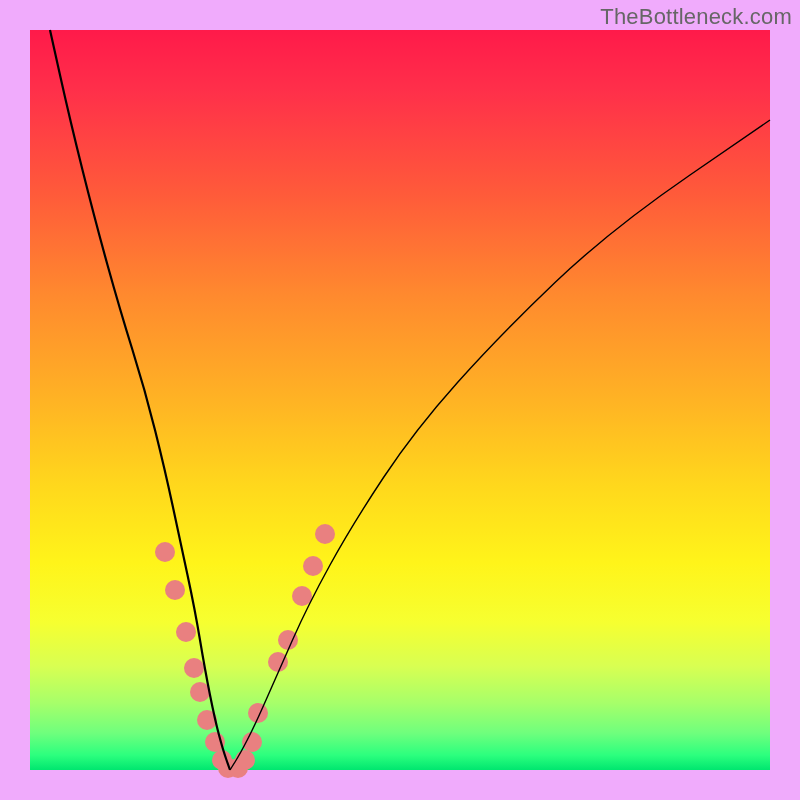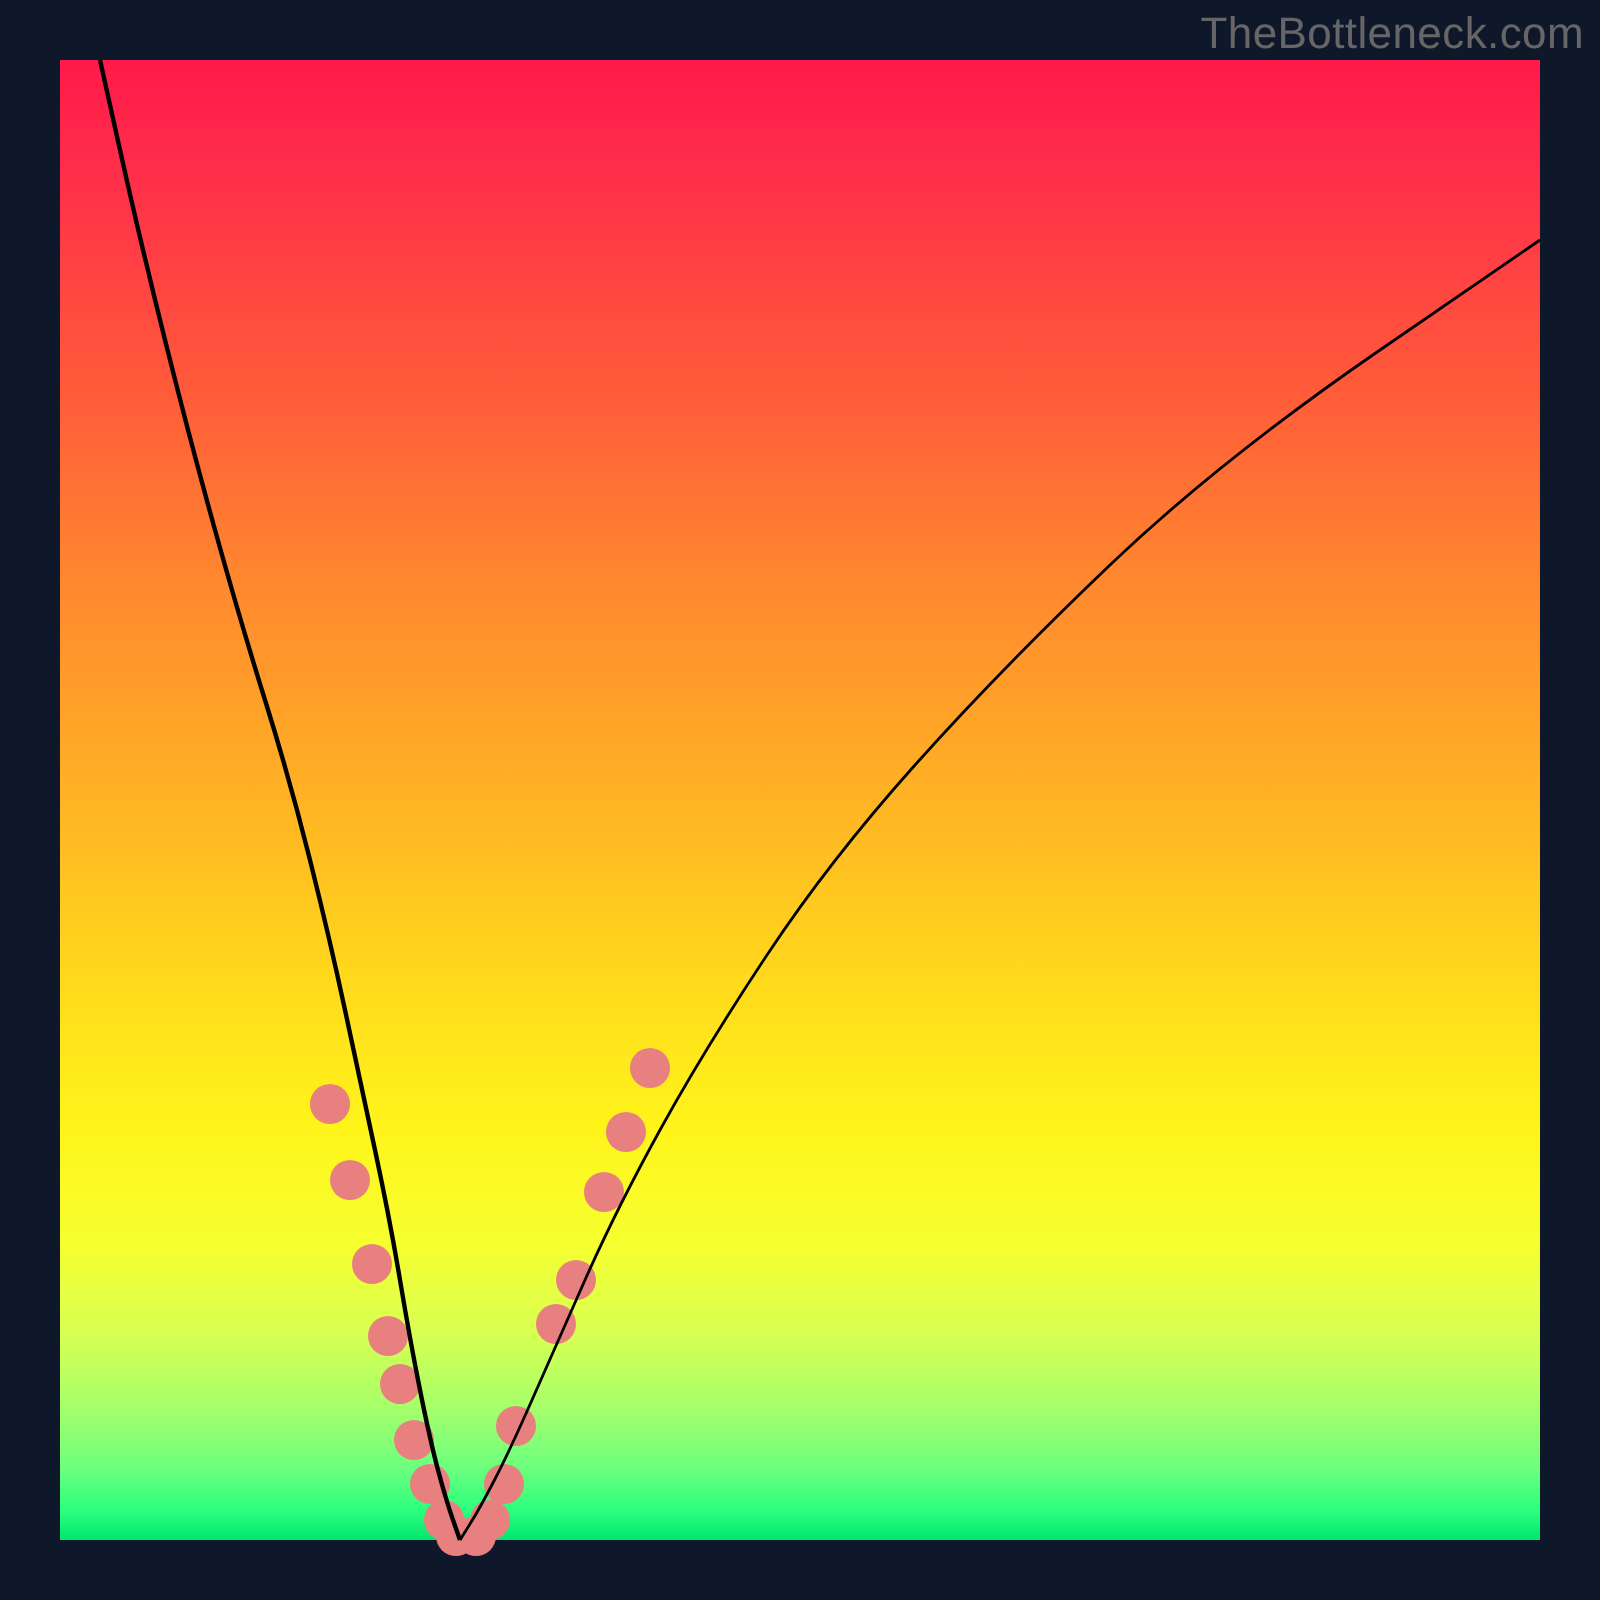--- a/index.html
+++ b/index.html
@@ -8,21 +8,21 @@
     width: 800px;
     height: 800px;
     overflow: hidden;
     background: #000;
     font-family: Arial, Helvetica, sans-serif;
   }
   .frame {
     position: relative;
     width: 800px;
     height: 800px;
-    background: #0f172a;
+    background: #f0abfc;
   }
   .plot {
     position: absolute;
     left: 30px;
     top: 30px;
     width: 740px;
     height: 740px;
     
     background: linear-gradient(
       to bottom,

